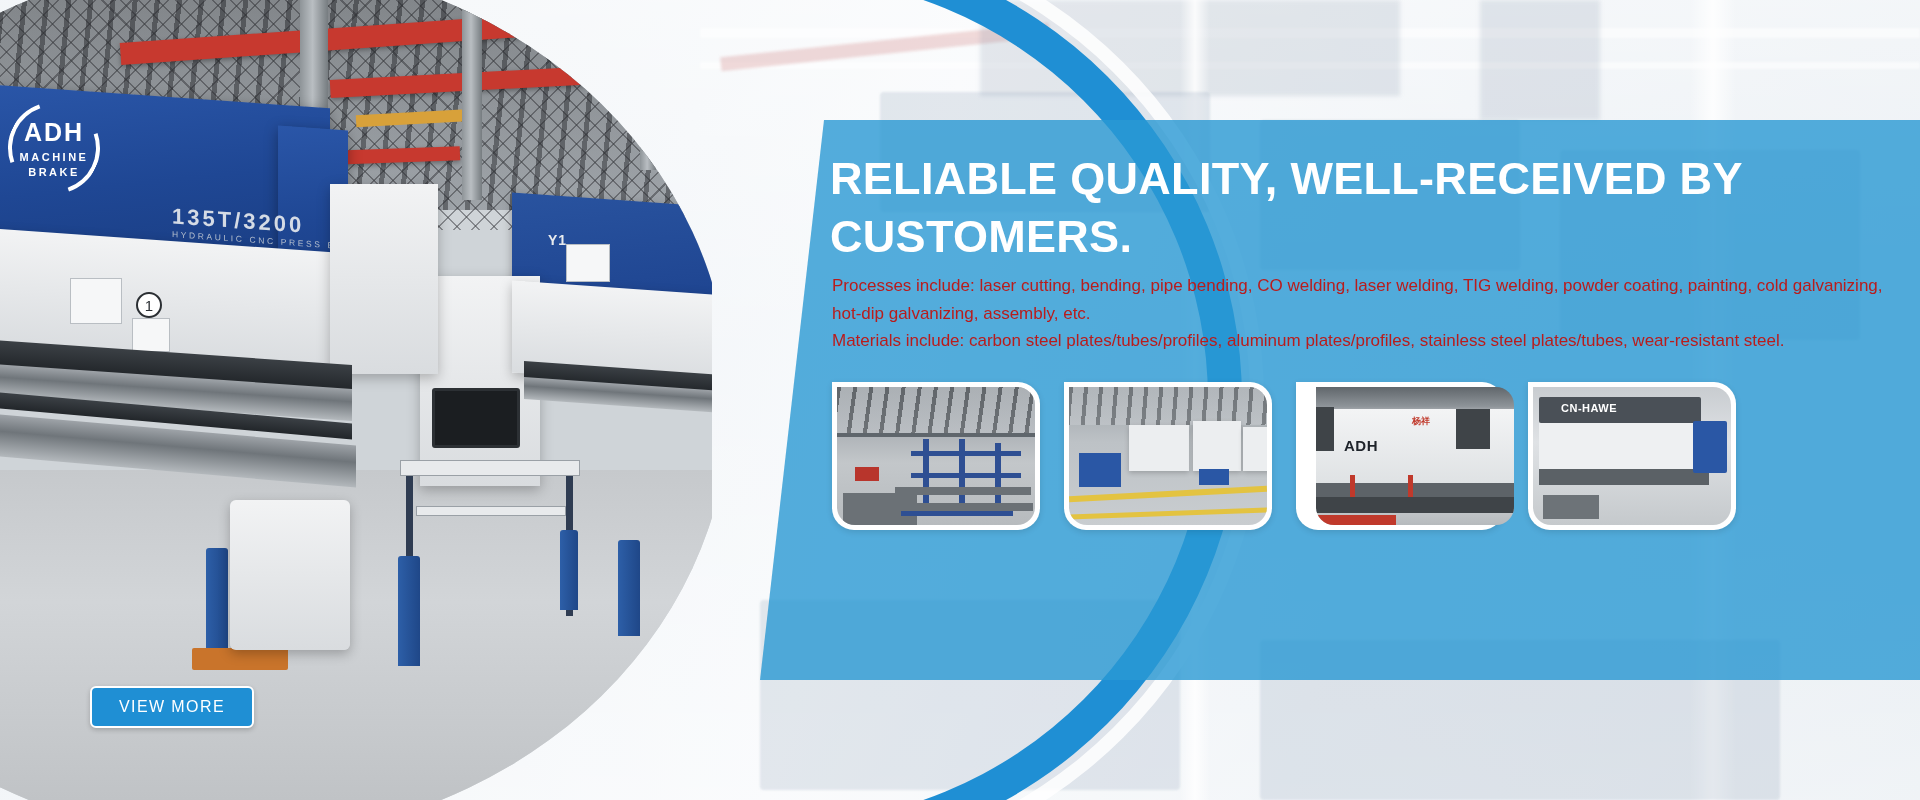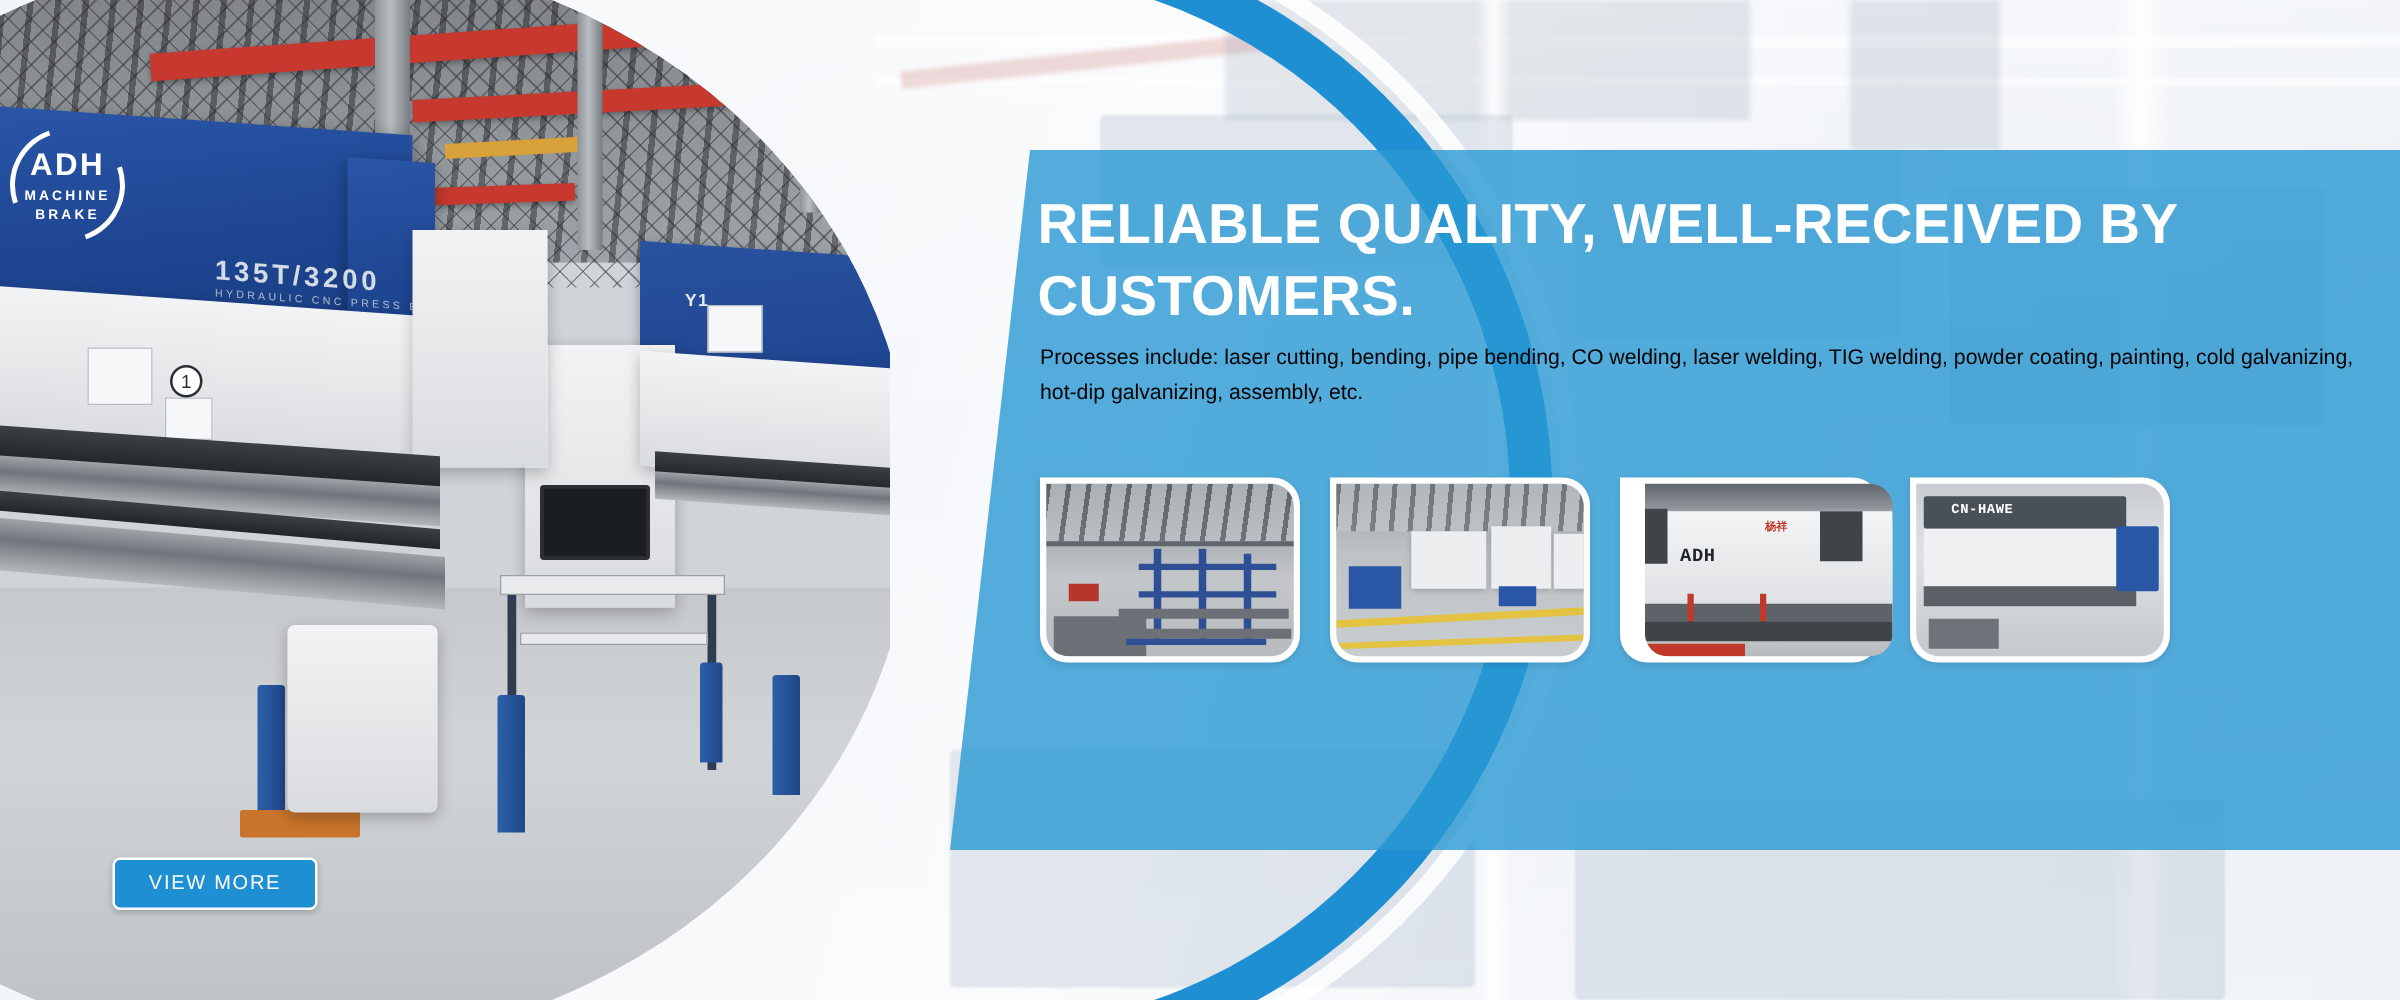--- a/index.html
+++ b/index.html
@@ -263,21 +263,21 @@
     font-size: 45px;
     font-weight: 700;
     line-height: 1.28;
     letter-spacing: .3px;
   }
 
   .desc {
     position: absolute;
     left: 2px; top: 152px;
     width: 1060px;
-    color: #000000;
+    color: #b91c1c;
     font-size: 17px;
     line-height: 1.62;
   }
   .desc p { margin: 0; }
 
   
   .thumbs {
     position: absolute;
     left: 2px; top: 262px;
     display: flex;
@@ -289,21 +289,20 @@
     padding: 5px;
     border-radius: 0 22px 22px 22px;
     box-shadow: 0 2px 6px rgba(0,0,0,.12);
   }
   .thumb-img {
     width: 100%; height: 100%;
     border-radius: 0 18px 18px 18px;
     overflow: hidden;
     position: relative;
     background: #b9bec3;
-    font-family: Liberation Mono, monospace;
   }
 
   
   .t1 { background: linear-gradient(180deg,#8d9398 0%, #a8adb2 28%, #c3c7ca 55%, #b7bbbe 100%); }
   .t1 .roof { position:absolute; left:0; top:0; width:100%; height:46px;
     background: repeating-linear-gradient(98deg, rgba(60,64,68,.55) 0 4px, rgba(196,200,204,.55) 4px 16px); }
   .t1 .rack { position:absolute; background:#2e4f93; }
   .t1 .bar  { position:absolute; background:#5f666c; }
   .t1 .red  { position:absolute; background:#b8352c; }
   .t1 .tbl  { position:absolute; background:#6b7176; }
@@ -444,20 +443,21 @@
   <div class="arc"></div>
 
   <div class="panel"></div>
 
   <div class="panel-inner">
 
     <h1 class="headline">RELIABLE QUALITY, WELL-RECEIVED BY CUSTOMERS.</h1>
 
     <div class="desc">
       <p>Processes include: laser cutting, bending, pipe bending, CO welding, laser welding, TIG welding, powder coating, painting, cold galvanizing, hot-dip galvanizing, assembly, etc.</p>
+      <p>Materials include: carbon steel plates/tubes/profiles, aluminum plates/profiles, stainless steel plates/tubes, wear-resistant steel.</p>
     </div>
 
     <div class="thumbs">
 
       <div class="thumb">
         <div class="thumb-img t1">
           <div class="roof"></div>
           <div class="bar" style="left:0; top:46px; width:100%; height:4px;"></div>
           <div class="rack" style="left:86px; top:52px; width:6px; height:74px;"></div>
           <div class="rack" style="left:122px; top:52px; width:6px; height:74px;"></div>

